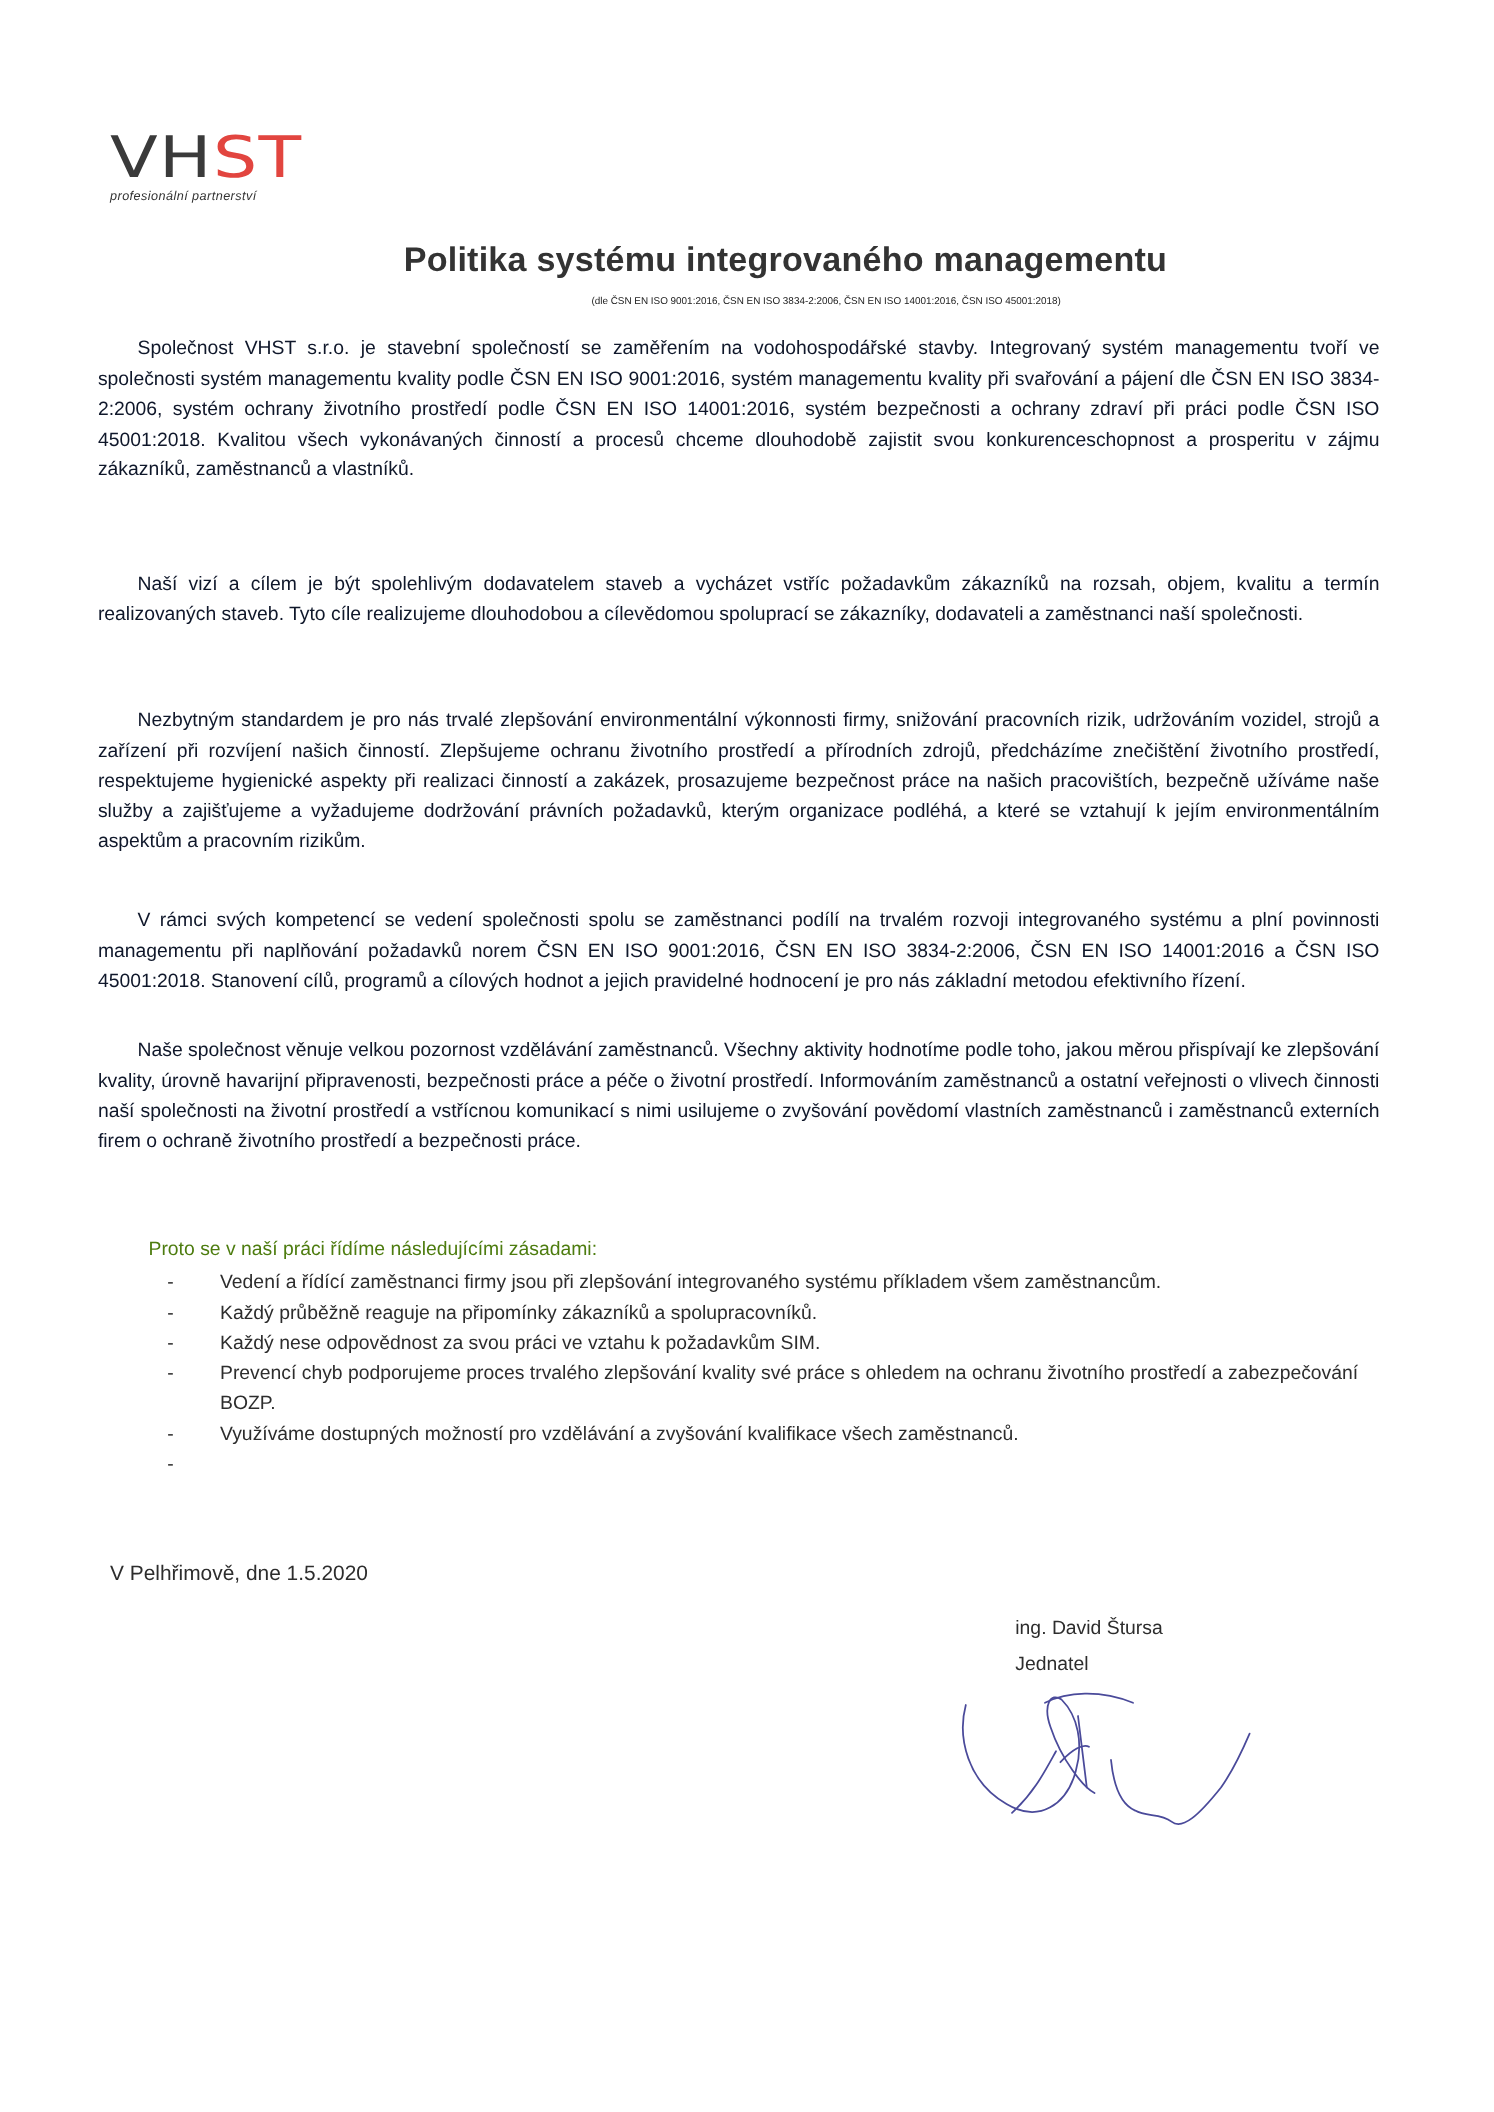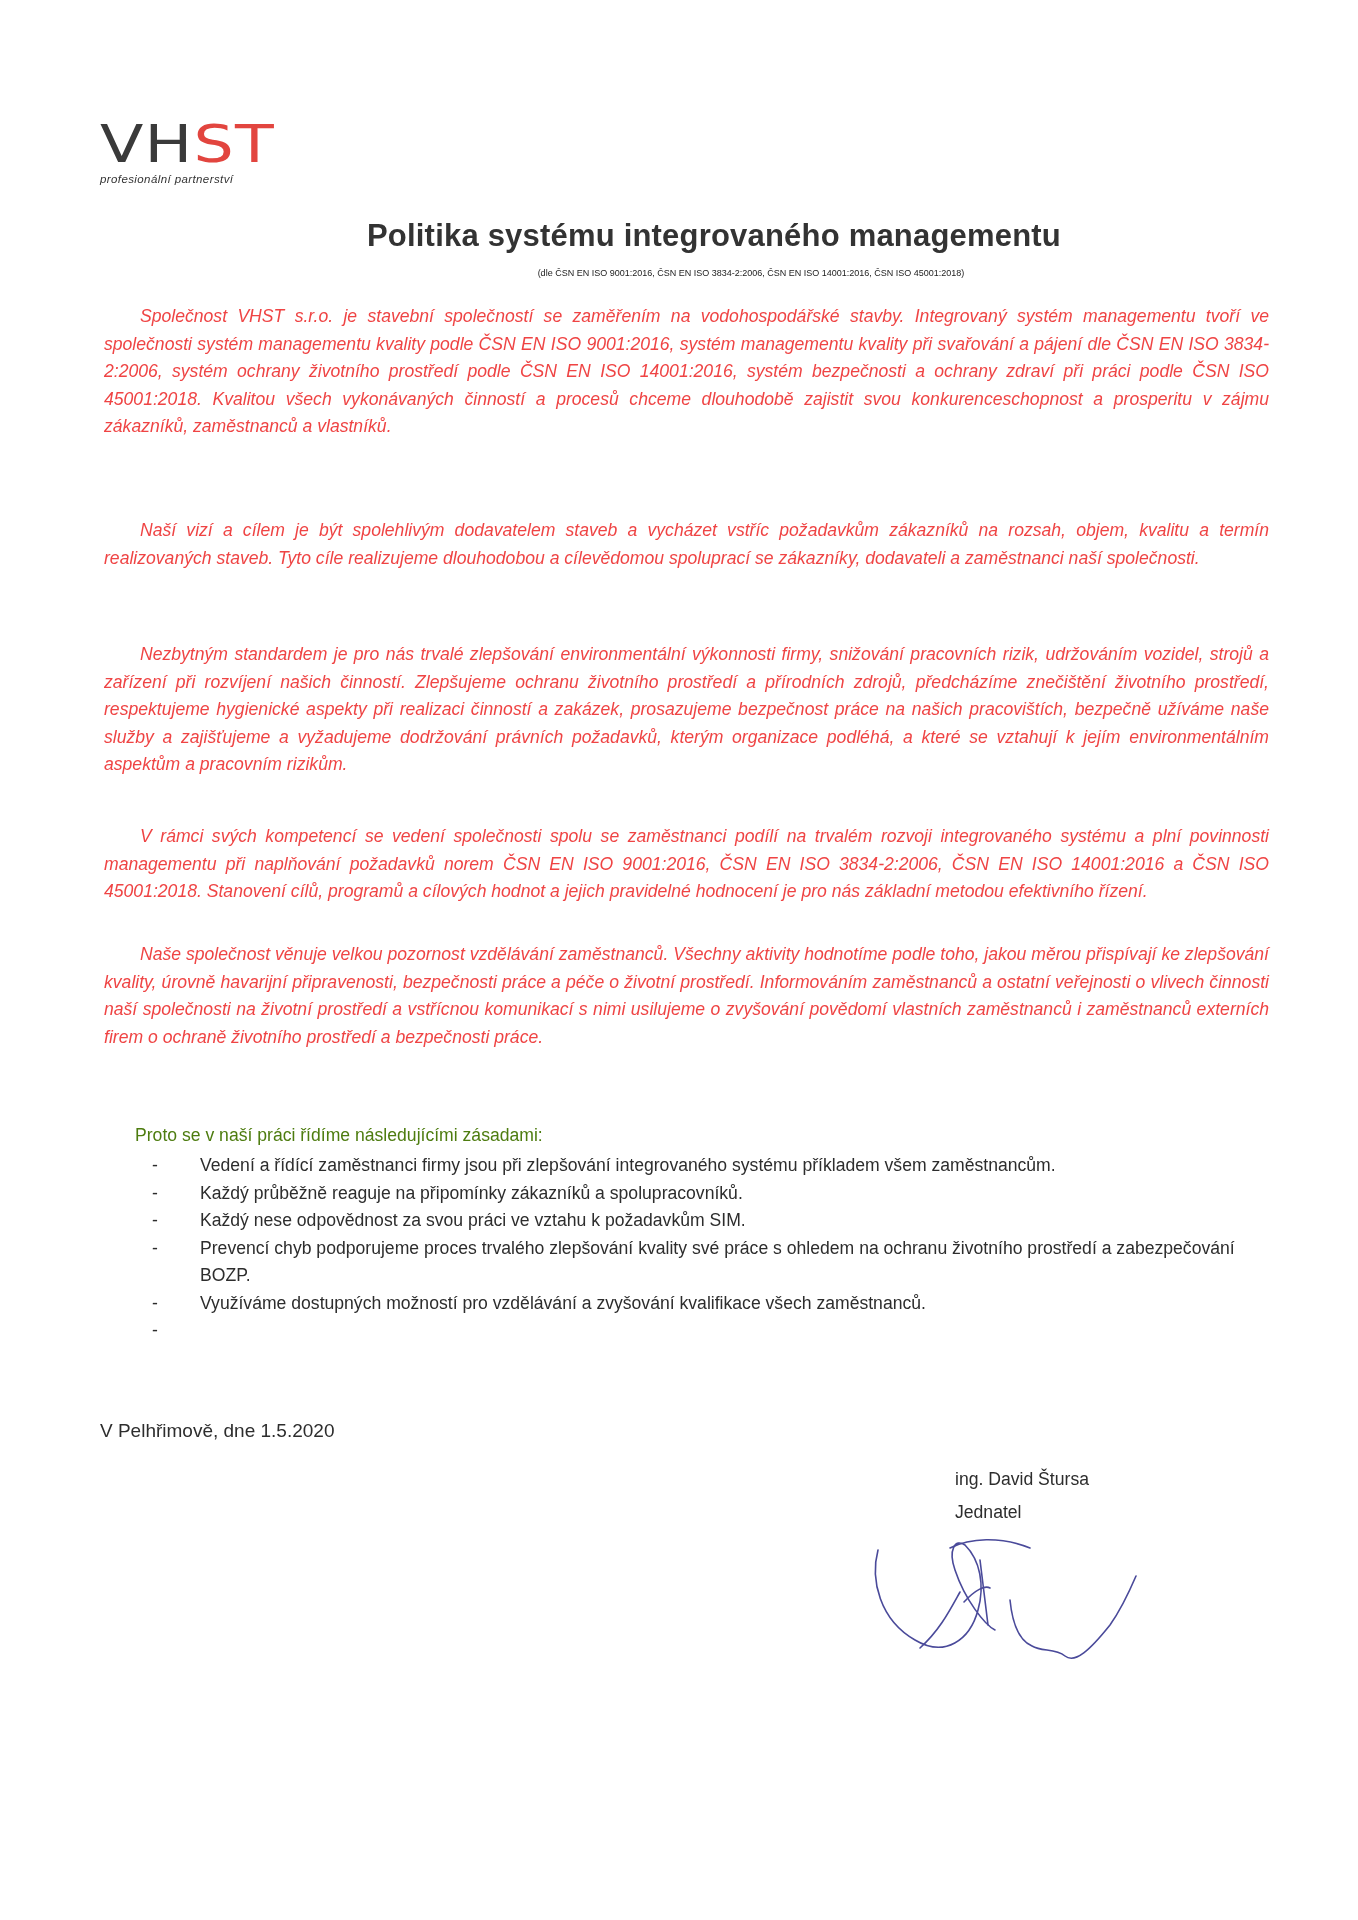--- a/index.html
+++ b/index.html
@@ -25,36 +25,36 @@
     position: absolute; left: 0; width: 1358px; top: 218px; text-align: center;
     font-size: 31px; font-weight: bold; color: #333; letter-spacing: 0.2px;
     transform: translateX(35px);
   }
   .subtitle {
     position: absolute; left: 0; width: 1358px; top: 268px; text-align: center;
     font-size: 9px; color: #222;
     transform: translateX(72px);
   }
   .para {
-    position: absolute; left: 104px; width: 1165px;
+    position: absolute; left: 89px; width: 1165px;
     font-size: 17.6px; line-height: 27.5px; text-align: justify;
-    color: #ef4444; margin: 0; font-style: italic;
+    color: #0f172a; margin: 0;
   }
   .para.indent { text-indent: 36px; }
   #p1 { top: 303px; }
   #p2 { top: 517px; }
   #p3 { top: 641px; }
   #p4 { top: 823px; }
   #p5 { top: 941px; }
   .intro { position: absolute; left: 135px; top: 1125px; font-size: 17.6px; color:#4d7c0f; }
   .list { position: absolute; left: 150px; top: 1152px; width: 1120px; margin: 0; padding: 0; list-style: none; }
   .list li { position: relative; padding-left: 50px; font-size: 17.6px; line-height: 27.5px; color:#2d2d2d; }
   .list li .dash { position: absolute; left: 2px; top: 0; }
   .place-date { position: absolute; left: 100px; top: 1420px; font-size: 19px; color: #2d2d2d; }
-  .signer { position: absolute; left: 955px; top: 1463px; font-size: 17.6px; line-height: 33px; color: #2d2d2d; }
+  .signer { position: absolute; left: 923px; top: 1463px; font-size: 17.6px; line-height: 33px; color: #2d2d2d; }
   .signature { position: absolute; left: 860px; top: 1530px; width: 280px; height: 140px; }
 </style>
 </head>
 <body>
 
 <div class="logo">
   <div class="logo-mark"><span class="vh">VH</span><span class="st">ST</span></div>
   <div class="logo-tag">profesionální partnerství</div>
 </div>
 

